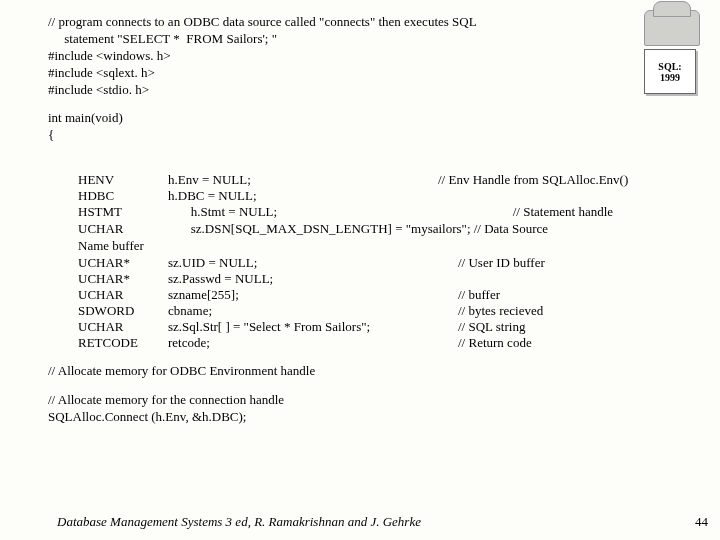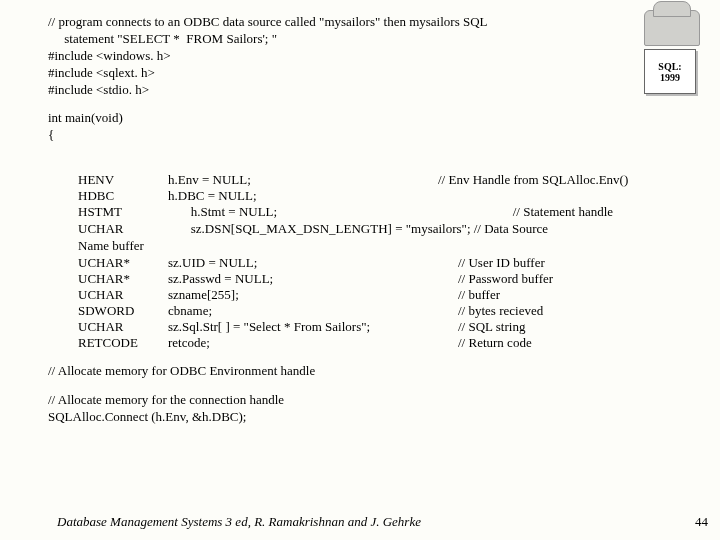--- a/index.html
+++ b/index.html
@@ -84,21 +84,21 @@
 <div class="logo">
   <div class="head"></div>
   <div class="book">
     <div>SQL:</div>
     <div>1999</div>
   </div>
 </div>
 
 <div class="content">
 
-  <div class="line">// program connects to an ODBC data source called "mysailors" then mysailors SQL</div>
+  <div class="line">// program connects to an ODBC data source called "connects" then executes SQL</div>
   <div class="line">     statement "SELECT *  FROM Sailors'; "</div>
   <div class="line">#include &lt;windows. h&gt;</div>
   <div class="line">#include &lt;sqlext. h&gt;</div>
   <div class="line">#include &lt;stdio. h&gt;</div>
 
   <div class="gap"></div>
 
   <div class="line">int main(void)</div>
   <div class="line">{</div>
 
@@ -124,21 +124,20 @@
     <div class="line">Name buffer</div>
 
     <div class="decl-row">
       <span class="col-type">UCHAR*</span>
       <span style="width:290px">sz.UID = NULL;</span>
       <span class="col-cmt">// User ID buffer</span>
     </div>
     <div class="decl-row">
       <span class="col-type">UCHAR*</span>
       <span style="width:290px">sz.Passwd = NULL;</span>
-      <span class="col-cmt">// Password buffer</span>
     </div>
     <div class="decl-row">
       <span class="col-type">UCHAR</span>
       <span style="width:290px">szname[255];</span>
       <span class="col-cmt">//  buffer</span>
     </div>
     <div class="decl-row">
       <span class="col-type">SDWORD</span>
       <span style="width:290px">cbname;</span>
       <span class="col-cmt">// bytes recieved</span>

